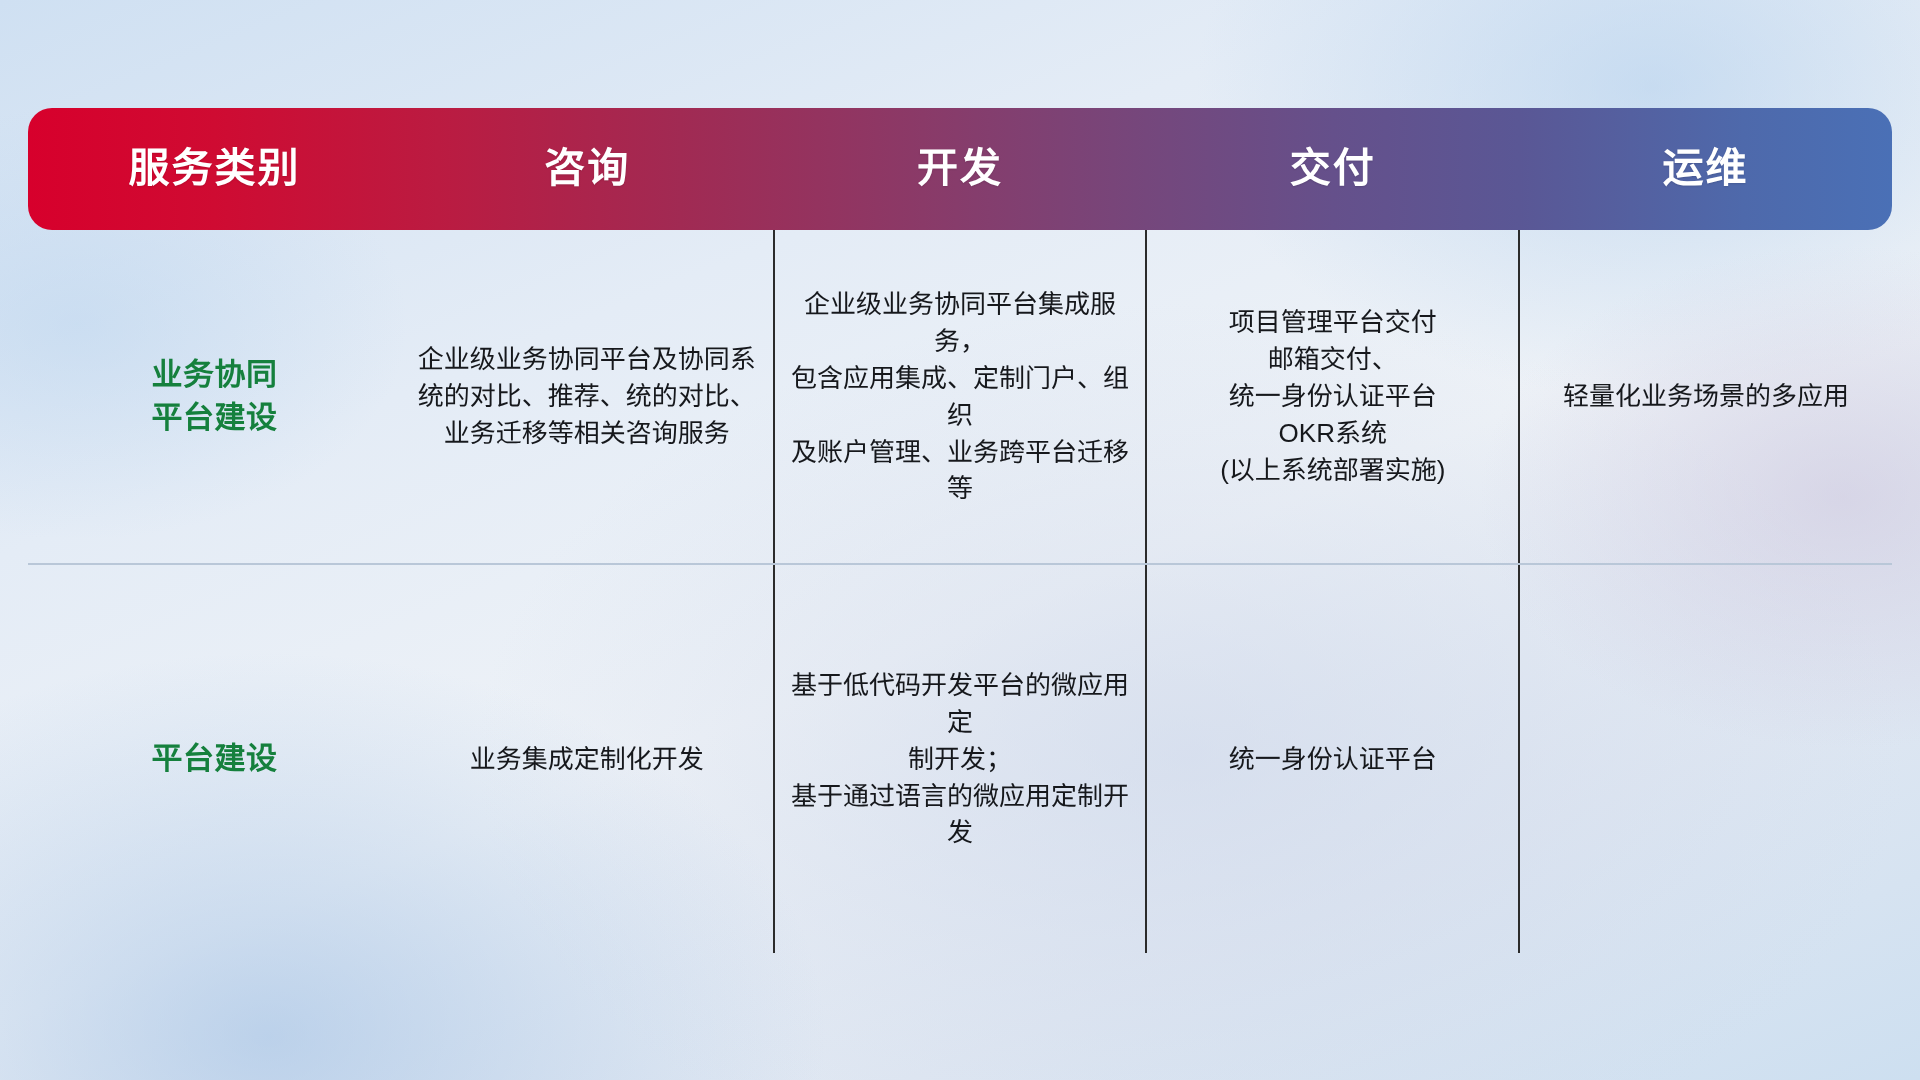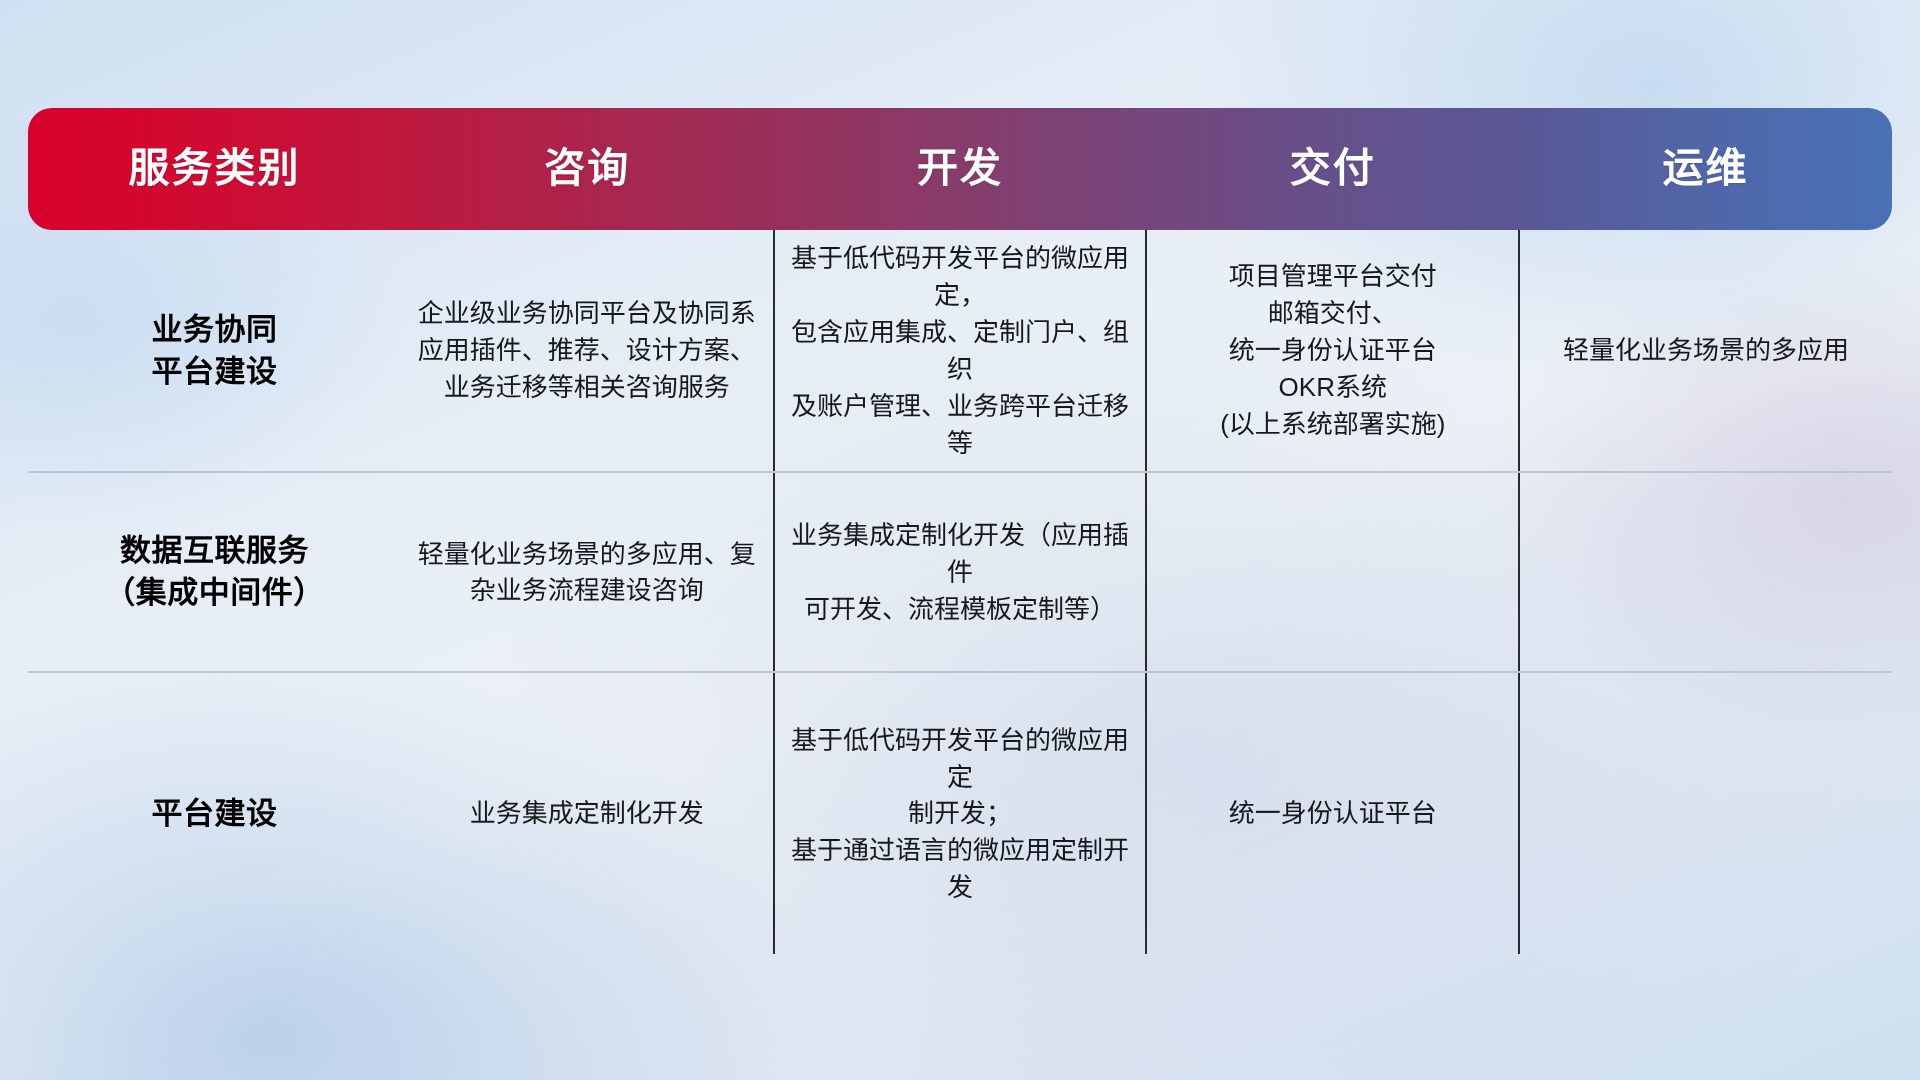--- a/index.html
+++ b/index.html
@@ -104,21 +104,21 @@
     text-align: center;
     font-size: 26px;
     line-height: 1.42;
     color: #16181c;
     background: transparent;
   }
   tbody td.no-right-border { border-right: 0; }
   tbody tr:last-child td { border-bottom: 0; text-align: center; }
 
   td.cat-cell {
-    color: #000000;
+    color: #15803d;
     font-weight: 700;
     font-size: 31px;
     line-height: 1.36;
     letter-spacing: 0.5px;
     border-right: 0;
   }
   tbody tr.body-row { height: 241px; }
   tbody tr.body-row.row-mid { height: 200px; }
   tbody tr.body-row.row-last { height: 282px; }
 
@@ -153,60 +153,40 @@
     </thead>
     <tbody>
 
       <tr class="body-row row-first">
         <td class="cat-cell">
           <span class="cell-text">业务协同
 平台建设</span>
         </td>
         <td>
           <span class="cell-text">企业级业务协同平台及协同系
-应用插件、推荐、设计方案、
+统的对比、推荐、统的对比、
 业务迁移等相关咨询服务</span>
         </td>
         <td>
-          <span class="cell-text">基于低代码开发平台的微应用定，
+          <span class="cell-text">企业级业务协同平台集成服务，
 包含应用集成、定制门户、组织
 及账户管理、业务跨平台迁移等</span>
         </td>
         <td>
           <span class="cell-text">项目管理平台交付
 邮箱交付、
 统一身份认证平台
 OKR系统
 (以上系统部署实施)</span>
         </td>
         <td class="no-right-border">
           <span class="cell-text">轻量化业务场景的多应用</span>
         </td>
       </tr>
 
-      <tr class="body-row row-mid">
-        <td class="cat-cell">
-          <span class="cell-text">数据互联服务
-（集成中间件）</span>
-        </td>
-        <td>
-          <span class="cell-text">轻量化业务场景的多应用、复
-杂业务流程建设咨询</span>
-        </td>
-        <td>
-          <span class="cell-text">业务集成定制化开发（应用插件
-可开发、流程模板定制等）</span>
-        </td>
-        <td>
-          <span class="cell-text"></span>
-        </td>
-        <td class="no-right-border">
-          <span class="cell-text"></span>
-        </td>
-      </tr>
 
       <tr class="body-row row-last">
         <td class="cat-cell">
           <span class="cell-text">平台建设</span>
         </td>
         <td>
           <span class="cell-text">业务集成定制化开发</span>
         </td>
         <td>
           <span class="cell-text">基于低代码开发平台的微应用定

